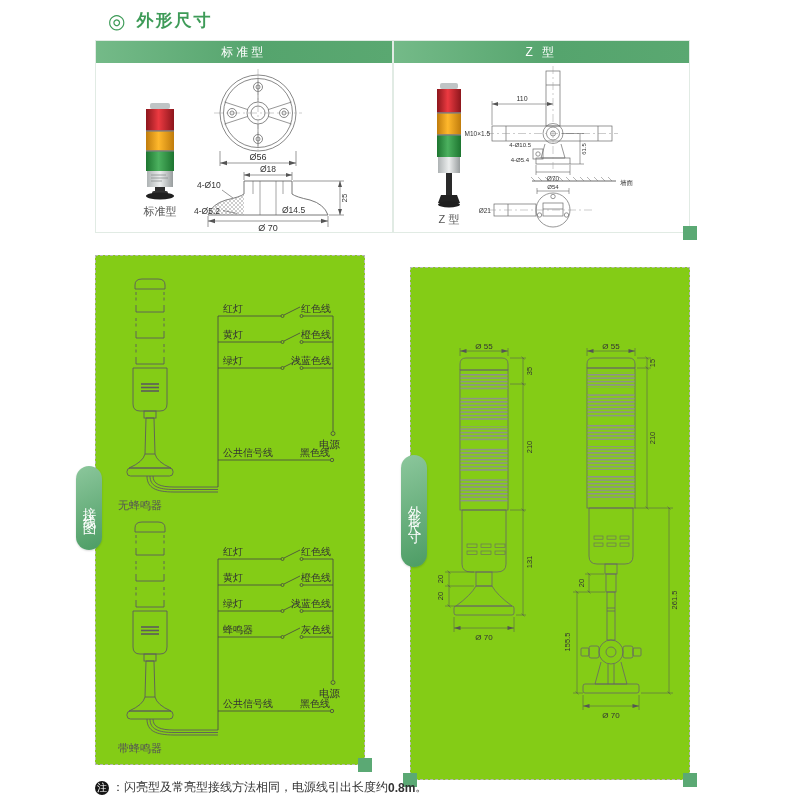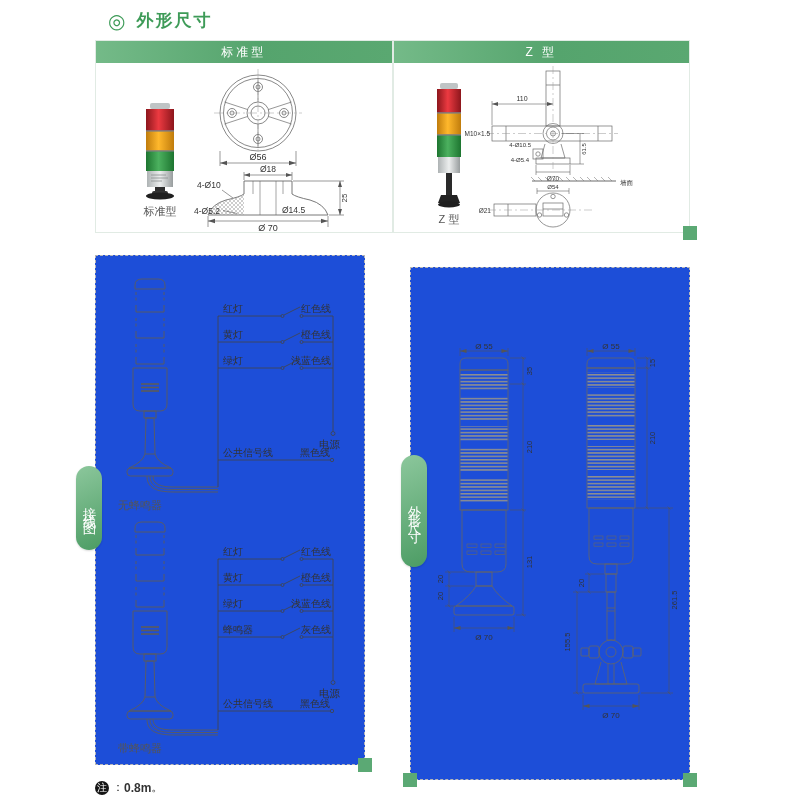--- a/index.html
+++ b/index.html
@@ -4,21 +4,21 @@
 <style>
   html,body{margin:0;padding:0;background:#fff;}
   body{width:800px;height:800px;position:relative;font-family:"Liberation Sans",sans-serif;overflow:hidden;}
   .title{position:absolute;left:108px;top:9px;display:flex;align-items:center;gap:9px;color:#3E9B58;font-weight:bold;font-size:17px;letter-spacing:2px;}
   .title .icon{font-size:20px;font-weight:normal;line-height:1;}
   .top-block{position:absolute;left:95px;top:40px;width:595px;height:193px;display:flex;gap:0;}
   .panel{flex:1;border:1px solid #e1ebe4;background:#fff;box-sizing:border-box;display:flex;flex-direction:column;}
   .panel-header{height:22px;background:linear-gradient(90deg,#74ba88,#55a46d 55%,#5aa871);color:#fff;font-size:12px;letter-spacing:3px;display:flex;align-items:center;justify-content:center;}
   .panel-content{position:relative;flex:1;}
   .panel-content svg{position:absolute;left:0;top:0;}
-  .dash-panel{position:absolute;border:1px dashed #b7b7b7;box-sizing:border-box;background:#1d4ed8;}
+  .dash-panel{position:absolute;border:1px dashed #b7b7b7;box-sizing:border-box;background:#84cc16;}
   #wiring-panel{left:95px;top:255px;width:270px;height:510px;}
   #outline-panel{left:410px;top:267px;width:280px;height:513px;}
   .corner-sq{position:absolute;width:14px;height:14px;background:#5BA974;}
   .vtab{position:absolute;width:26px;border-radius:13px;background:linear-gradient(155deg,#8cc79c,#4c9c64);color:#fff;writing-mode:vertical-rl;text-orientation:upright;display:flex;align-items:center;justify-content:center;font-size:13.5px;letter-spacing:8px;box-shadow:0 1px 2px rgba(0,0,0,.15);}
   #tab-wiring{left:76px;top:466px;height:84px;}
   #tab-outline{left:401px;top:455px;height:112px;}
   .note{position:absolute;left:95px;top:779px;display:flex;align-items:center;font-size:12px;color:#333;}
   .note-badge{width:14px;height:14px;border-radius:50%;background:#151515;color:#fff;font-size:10px;display:flex;align-items:center;justify-content:center;margin-right:3px;flex:0 0 auto;}
   .note b{font-weight:bold;}
   svg text{font-family:"Liberation Sans",sans-serif;fill:#333;}
@@ -599,15 +599,16 @@
   <div class="corner-sq" style="left:-8px;bottom:-8px;"></div>
   <div class="corner-sq" style="right:-8px;bottom:-8px;"></div>
 </div>
 
 <div class="vtab" id="tab-wiring">接线图</div>
 <div class="vtab" id="tab-outline">外形尺寸</div>
 
 <div class="note">
   <span class="note-badge">注</span>
   <span>：</span>
+  <span>闪亮型及常亮型接线方法相同，电源线引出长度约 </span>
   <b>0.8m</b>
   <span>。</span>
 </div>
 
 </body></html>

